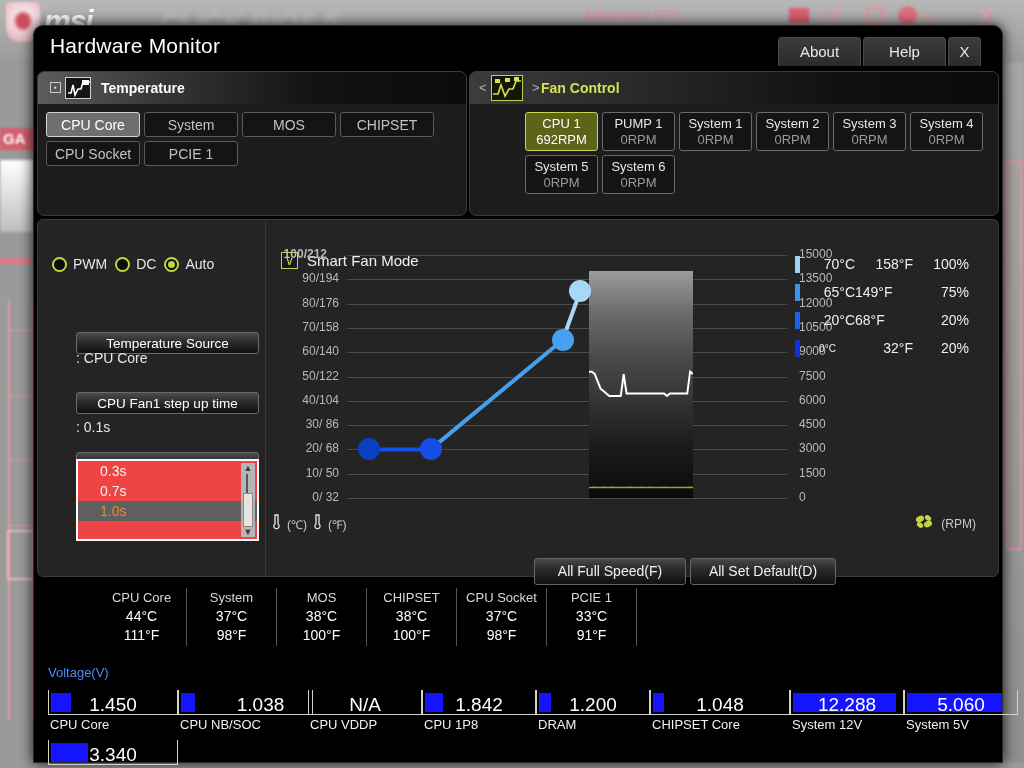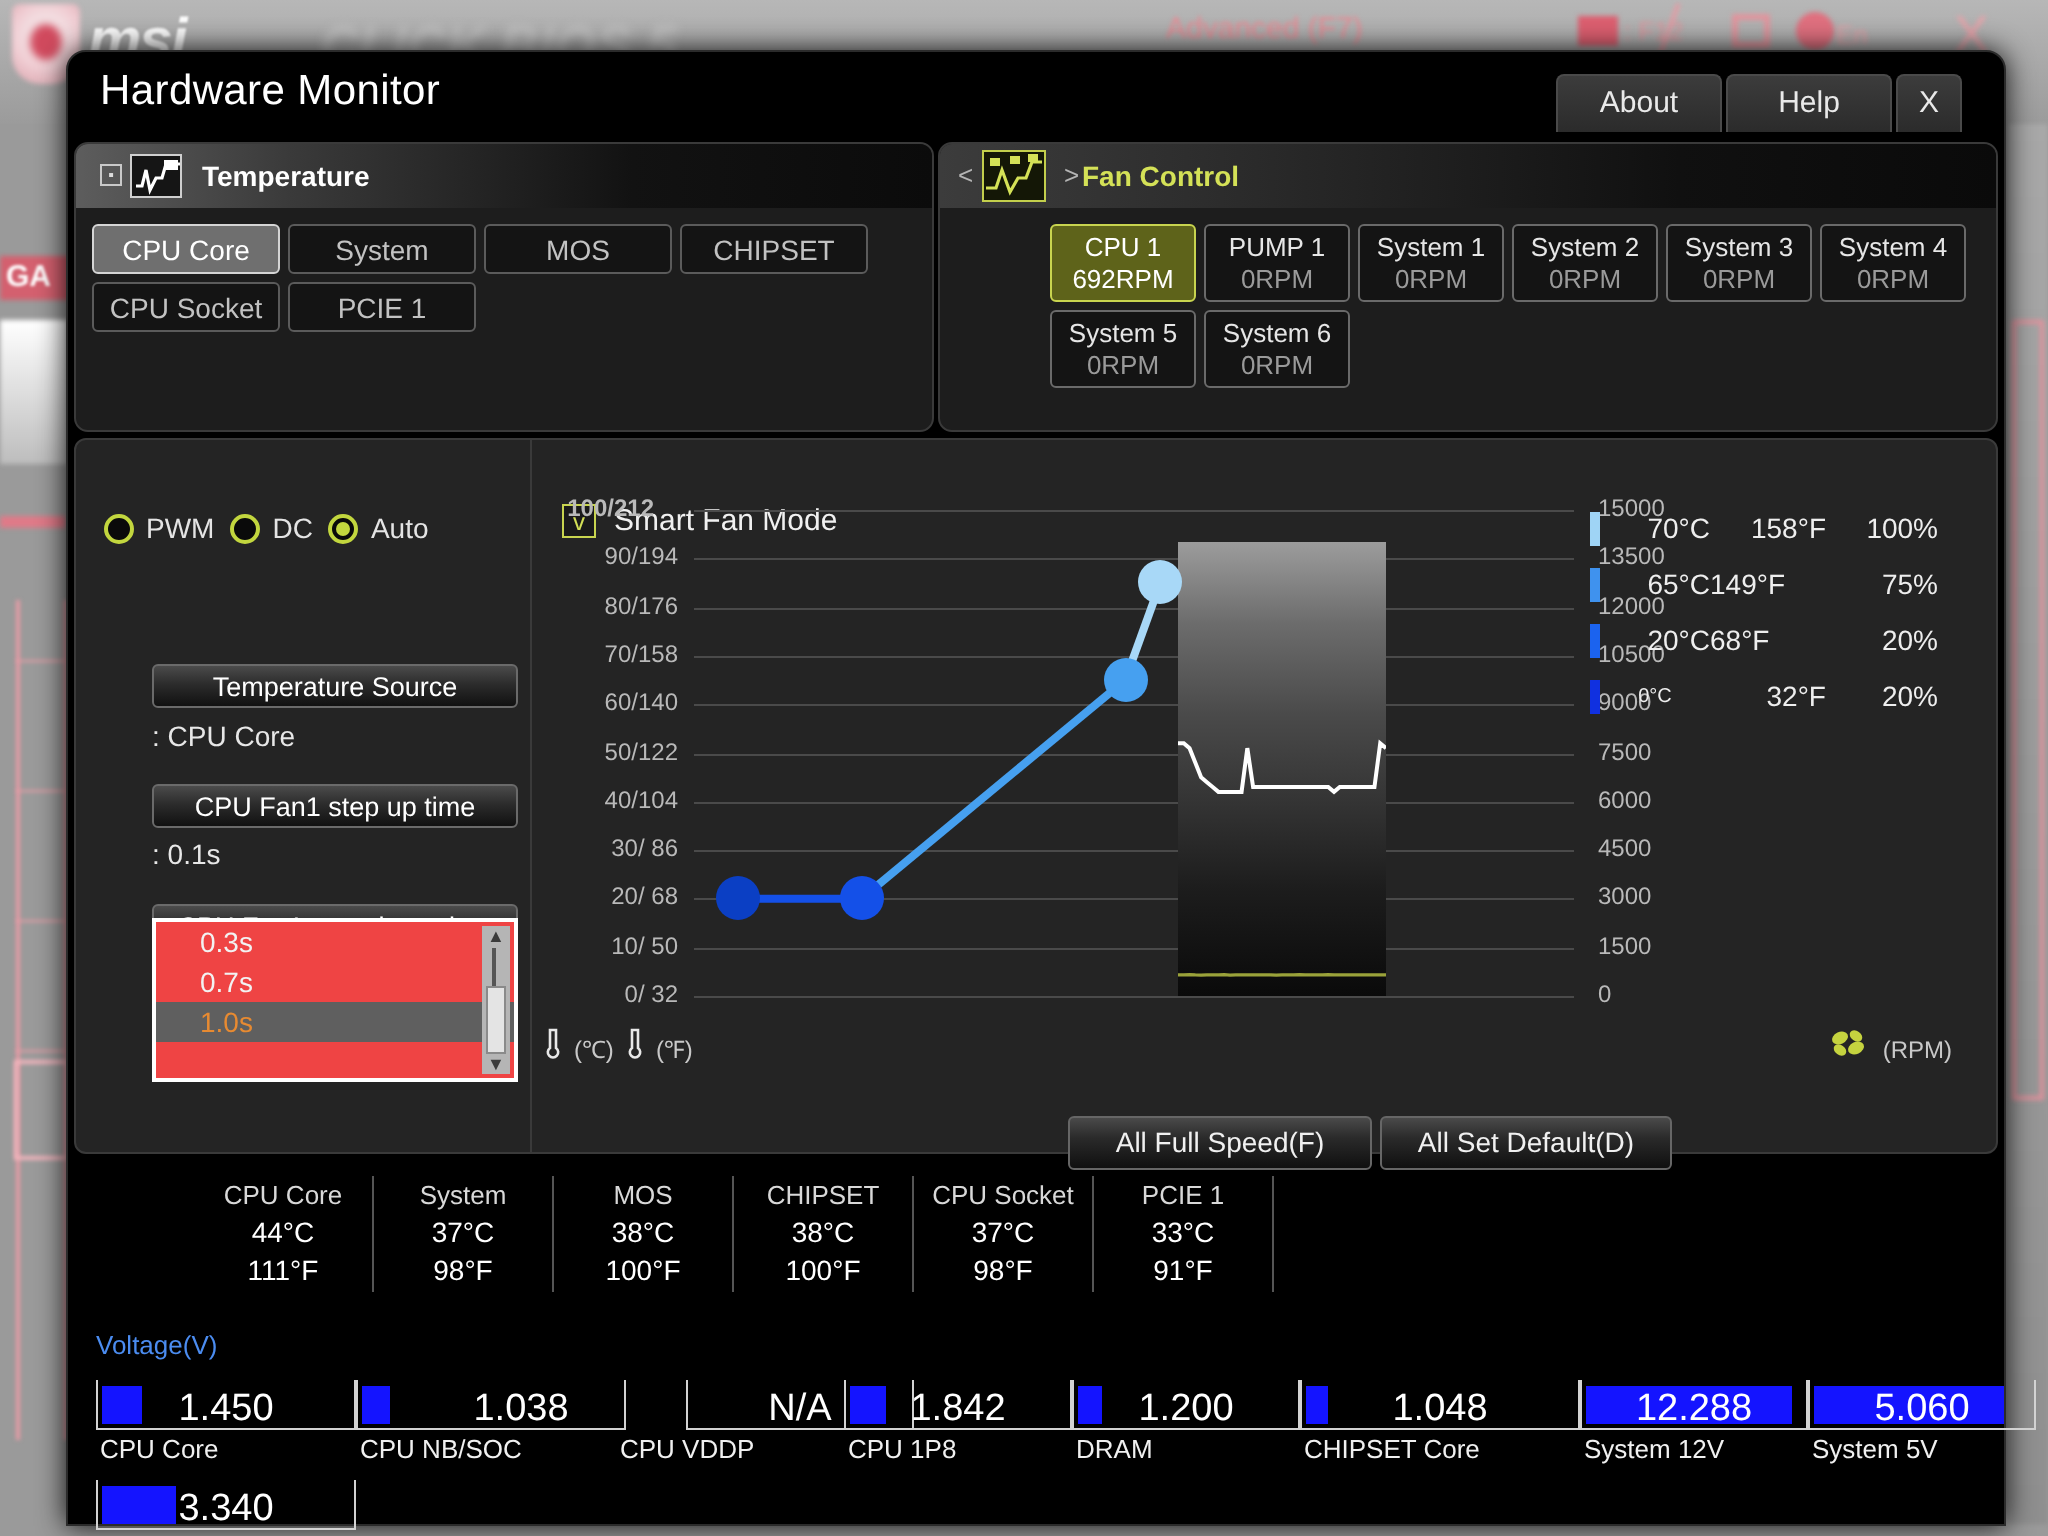--- a/index.html
+++ b/index.html
@@ -414,21 +414,21 @@
             <span class="dot"></span>
             <span>DC</span>
           </div>
           <div class="radio on">
             <span class="dot"></span>
             <span>Auto</span>
           </div>
         </div>
 
         <div class="lbl-box" style="top:112px;">Temperature Source</div>
-        <div class="lbl-val" style="top:140px;">: CPU Core</div>
+        <div class="lbl-val" style="top:130px;">: CPU Core</div>
 
         <div class="lbl-box" style="top:172px;">CPU Fan1 step up time</div>
         <div class="lbl-val" style="top:199px;">: 0.1s</div>
 
         <div class="lbl-box" style="top:232px;">CPU Fan1 step down time</div>
 
         <div class="dropdown">
           <div class="dd-item">0.3s</div>
           <div class="dd-item">0.7s</div>
           <div class="dd-item sel">1.0s</div>
@@ -602,21 +602,21 @@
           <div class="vname">CPU Core</div>
         </div>
         <div class="vitem" style="left: 144px; top: 664px; width: 130px; position: absolute;">
           <div class="vbar-wrap" style="width:135px;padding-left:15px;">
             <div class="vbar" style="width:14px;"></div>
             <div class="vval">1.038</div>
           </div>
           <div class="vname">CPU NB/SOC</div>
         </div>
         <div class="vitem" style="left: 274px; top: 664px; width: 114px; position: absolute;">
-          <div class="vbar-wrap" style="width:114px;margin-left:35px;">
+          <div class="vbar-wrap" style="width:114px;">
             <div class="vval">N/A</div>
           </div>
           <div class="vname">CPU VDDP</div>
         </div>
         <div class="vitem" style="left: 388px; top: 664px; width: 114px; position: absolute;">
           <div class="vbar-wrap" style="width:114px;">
             <div class="vbar" style="width:18px;"></div>
             <div class="vval">1.842</div>
           </div>
           <div class="vname">CPU 1P8</div>

